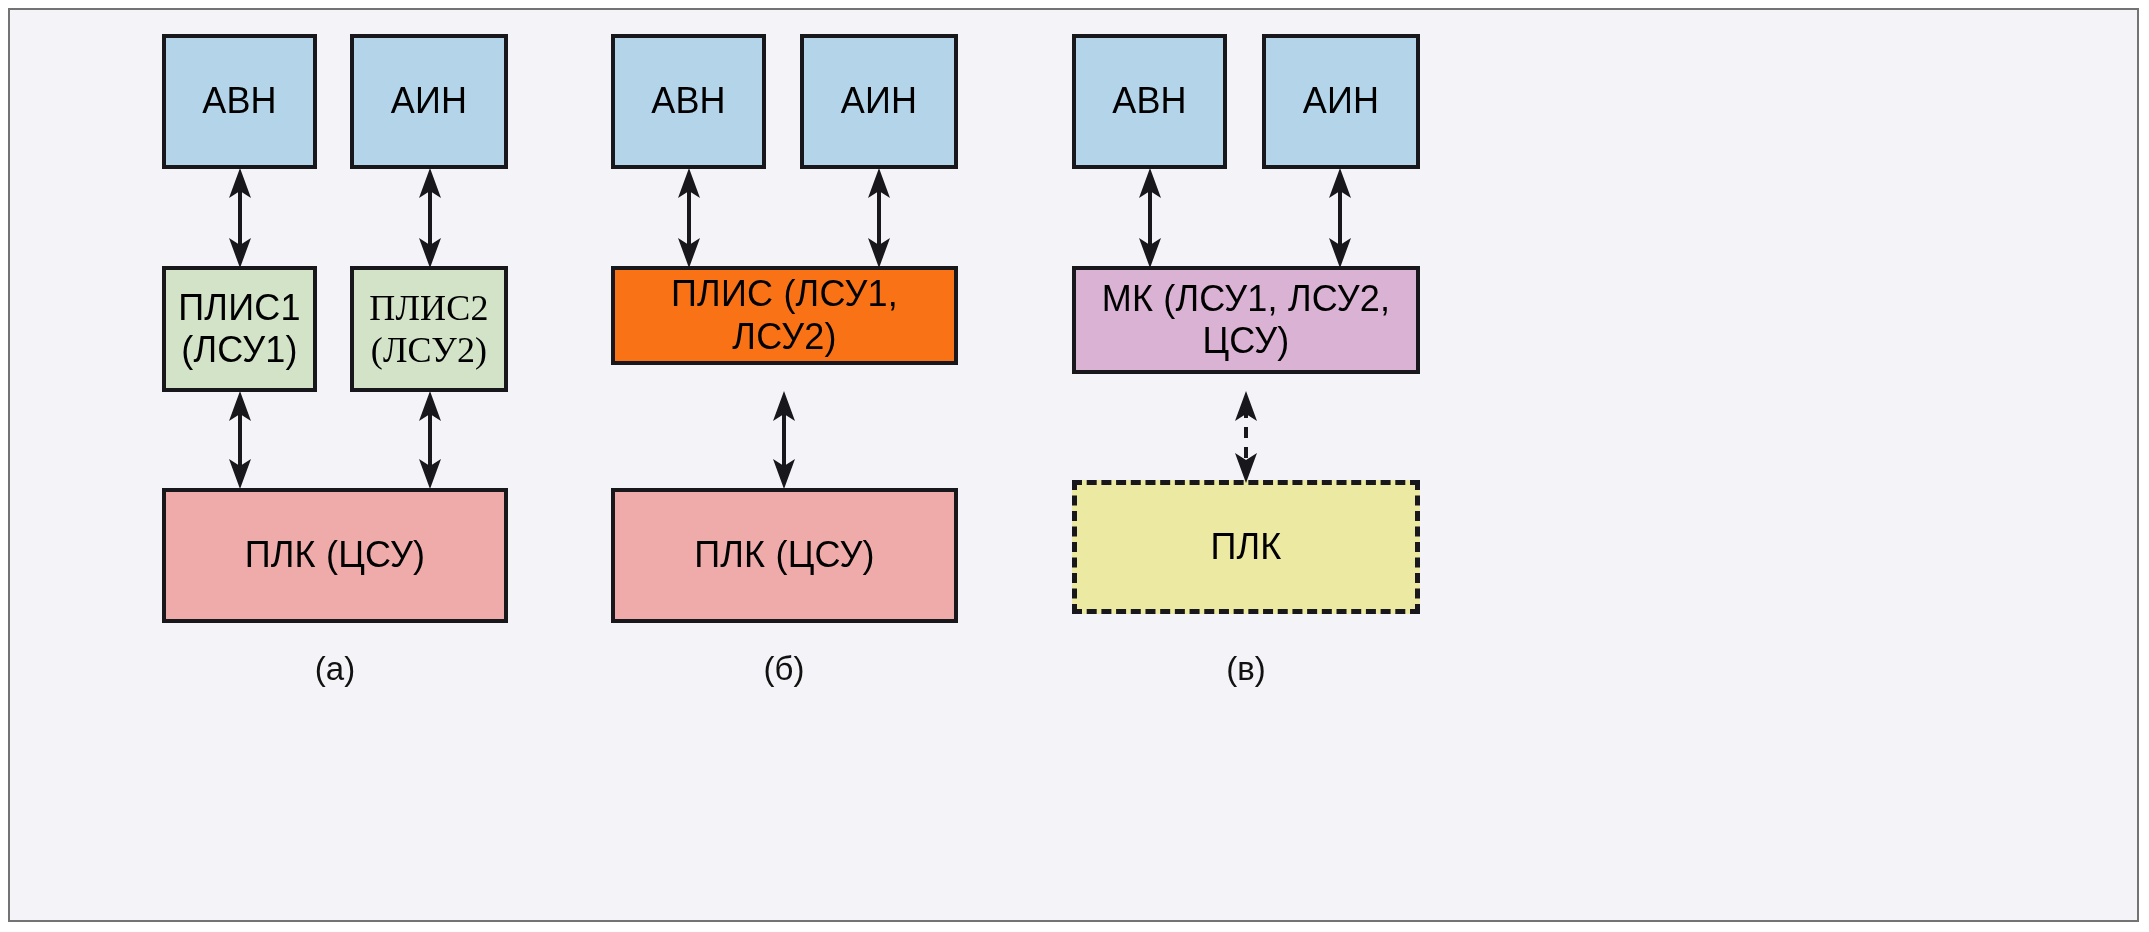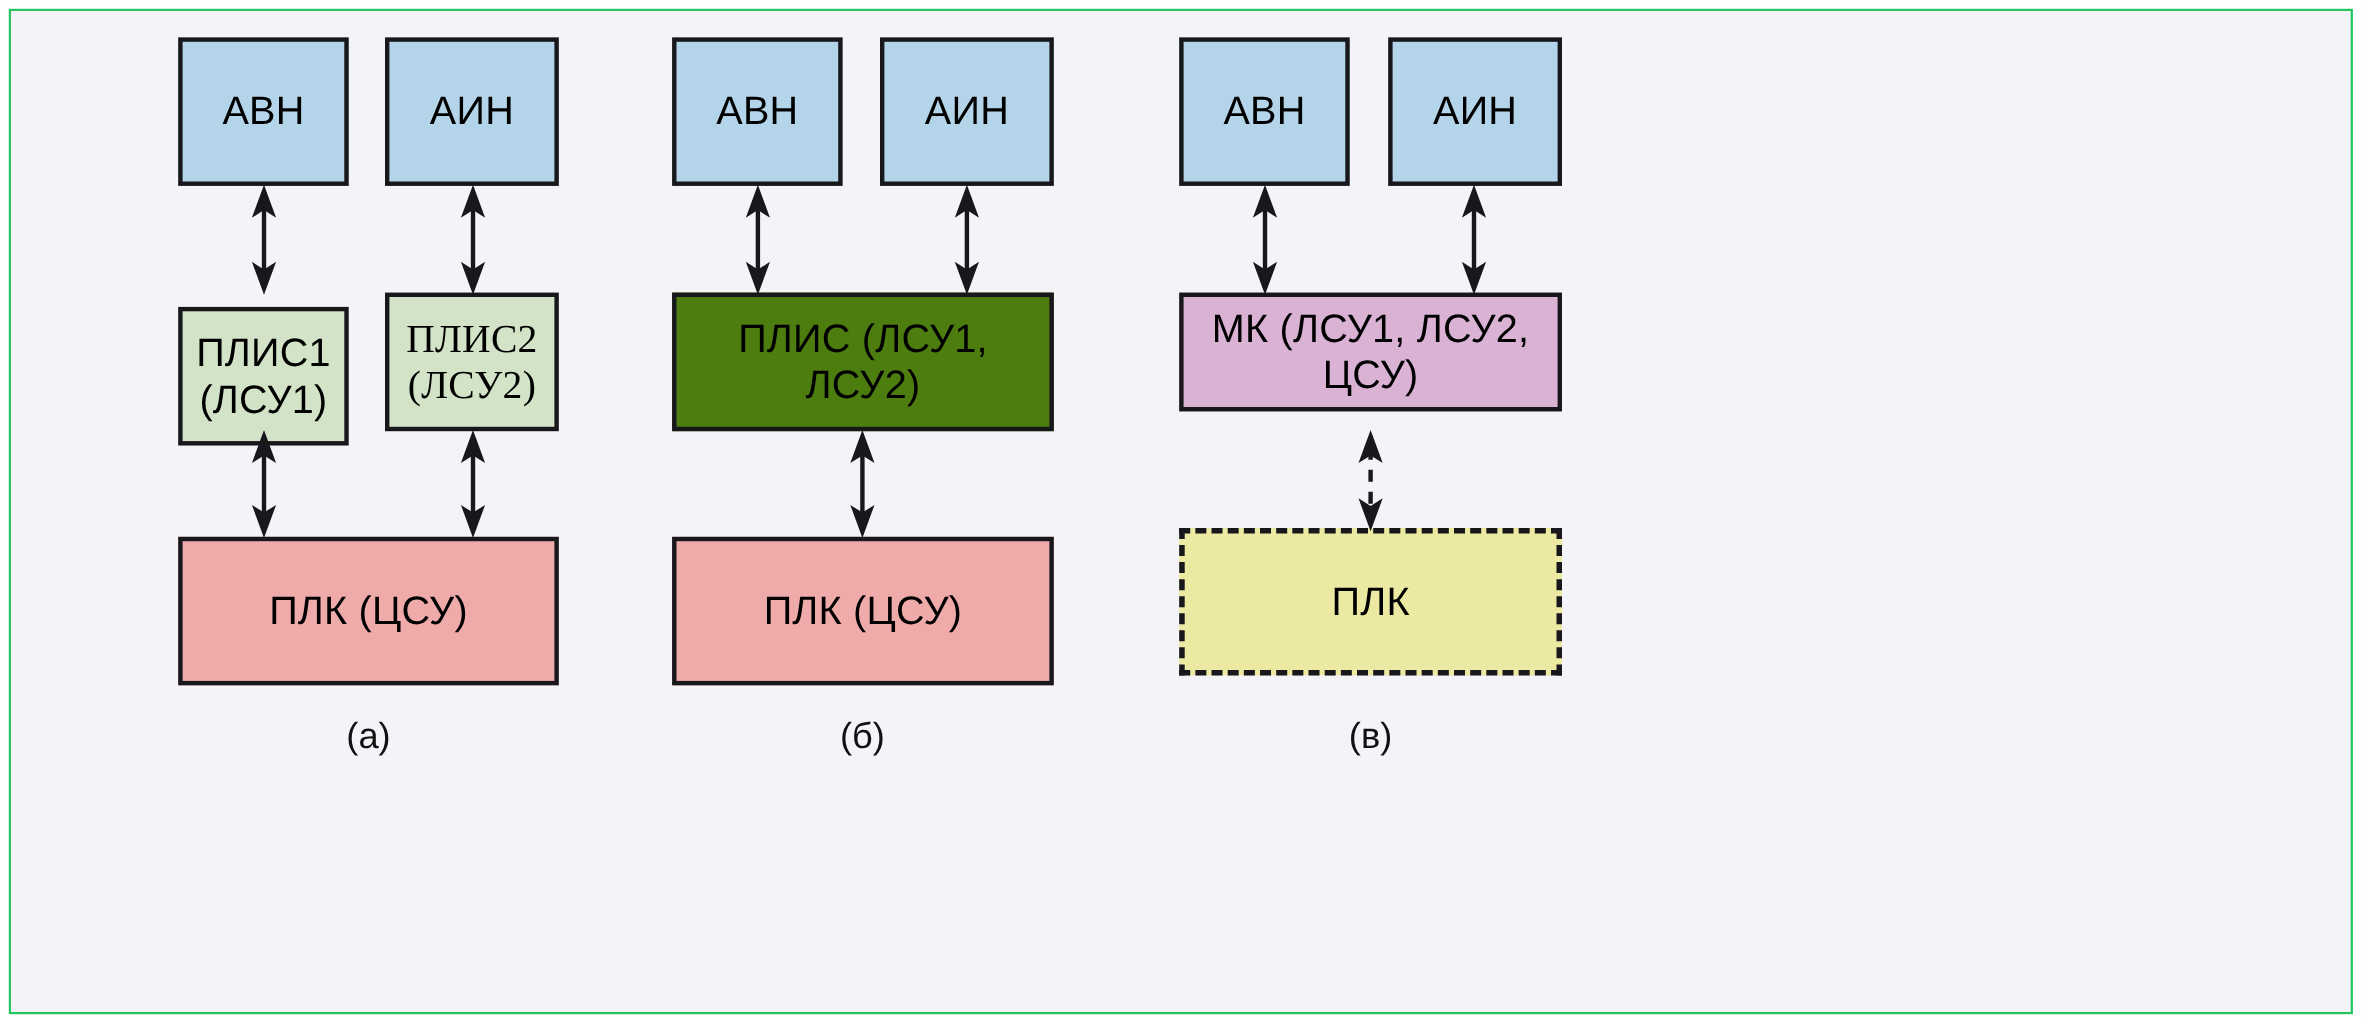--- a/index.html
+++ b/index.html
@@ -7,21 +7,21 @@
     width:2149px;height:932px;
     background:#ffffff;
     font-family:"Liberation Sans","DejaVu Sans",sans-serif;
     overflow:hidden;
   }
   #diagram-frame{
     position:absolute;
     left:8px;top:8px;
     width:2131px;height:914px;
     background:#f4f3f8;
-    border:2px solid #22c55e;
+    border:2px solid #737373;
     box-sizing:border-box;
   }
   .group{position:absolute;top:0;height:914px;}
   .node{
     position:absolute;
     box-sizing:border-box;
     border:4px solid #17171c;
     display:flex;align-items:center;justify-content:center;
     text-align:center;
     color:#000;
@@ -45,21 +45,21 @@
 <body>
 
 <div id="diagram-frame">
 
   <div class="group" style="left:0;width:716px;">
 
     <div class="node" style="left:152px;top:24px;width:155px;height:135px;background:#b4d5e9;">АВН</div>
 
     <div class="node" style="left:340px;top:24px;width:158px;height:135px;background:#b4d5e9;">АИН</div>
 
-    <div class="node" style="left:152px;top:256px;width:155px;height:126px;background:#d3e3c8;margin-top:13px;">ПЛИС1
+    <div class="node" style="left:152px;top:256px;width:155px;height:126px;background:#d3e3c8;">ПЛИС1
 (ЛСУ1)</div>
 
     <div class="node" style="left:340px;top:256px;width:158px;height:126px;background:#d3e3c8;font-family:Liberation Serif, serif;">ПЛИС2
 (ЛСУ2)</div>
 
     <div class="node" style="left:152px;top:478px;width:346px;height:135px;background:#efaaaa;">ПЛК (ЦСУ)</div>
 
     <div class="arrow" style="left:214px;top:158px;">
       <svg width="32" height="100" viewBox="0 0 32 100" aria-hidden="true">
         <line x1="16" y1="14" x2="16" y2="86" stroke="#17171c" stroke-width="4"></line>
@@ -94,21 +94,21 @@
 
     <div class="caption" style="left:325px;top:640px;">(а)</div>
   </div>
 
   <div class="group" style="left:716px;width:708px;">
 
     <div class="node" style="left:-115px;top:24px;width:155px;height:135px;background:#b4d5e9;">АВН</div>
 
     <div class="node" style="left:74px;top:24px;width:158px;height:135px;background:#b4d5e9;">АИН</div>
 
-    <div class="node" style="left:-115px;top:256px;width:347px;height:126px;background:#4d7c0f;">ПЛИС (ЛСУ1, ЛСУ2)</div>
+    <div class="node" style="left:-115px;top:256px;width:347px;height:99px;background:#f97316;">ПЛИС (ЛСУ1, ЛСУ2)</div>
 
     <div class="node" style="left:-115px;top:478px;width:347px;height:135px;background:#efaaaa;">ПЛК (ЦСУ)</div>
 
     <div class="arrow" style="left:-53px;top:158px;">
       <svg width="32" height="100" viewBox="0 0 32 100" aria-hidden="true">
         <line x1="16" y1="14" x2="16" y2="86" stroke="#17171c" stroke-width="4"></line>
         <polygon points="16,0 5,30 16,23 27,30" fill="#17171c"></polygon>
         <polygon points="16,100 5,70 16,77 27,70" fill="#17171c"></polygon>
       </svg>
     </div>

